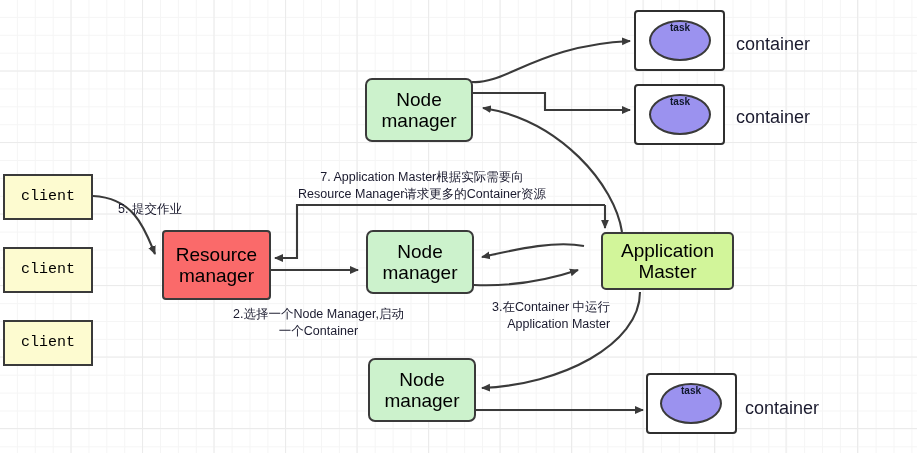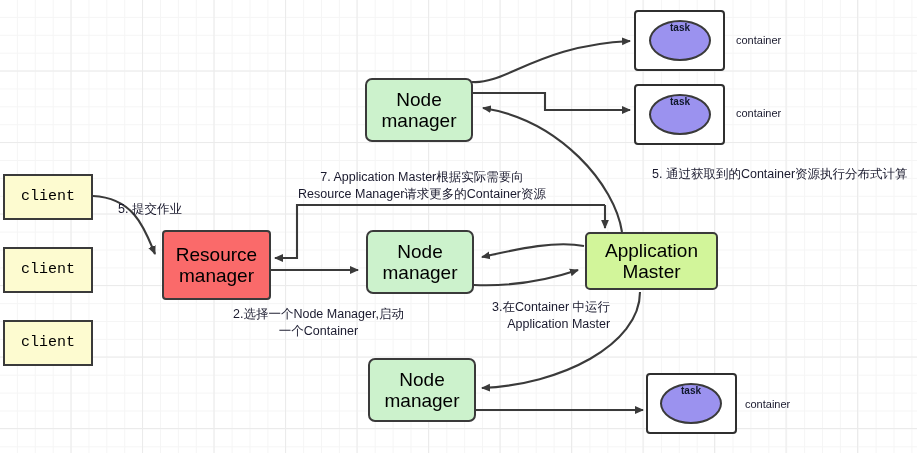--- a/index.html
+++ b/index.html
@@ -41,20 +41,21 @@
   }
   .nm{
     background:#ccf2cc;
     border-radius:7px;
     font-size:19px;
   }
   .am{
     background:#d2f59a;
     border-radius:5px;
     font-size:19px;
+    margin-left:16px;
   }
   .containerbox{
     position:absolute;
     box-sizing:border-box;
     background:#ffffff;
     border:2.5px solid #2f2f2f;
     border-radius:4px;
     z-index:3;
   }
   .taskoval{
@@ -74,21 +75,21 @@
     color:#1a1a2e;
     font-size:12.5px;
     line-height:1.35;
     white-space:nowrap;
     z-index:5;
   }
   .label.c{text-align:center;}
   .caption{
     position:absolute;
     color:#1a1a2e;
-    font-size:11px;
+    font-size:18px;
     white-space:nowrap;
     z-index:5;
   }
   svg.edges{position:absolute;left:0;top:0;width:917px;height:453px;z-index:2;}
 </style>
 </head>
 <body>
 
 <div id="canvas">
 
@@ -194,15 +195,14 @@
   <div class="label c" style="left:492px;top:299px;text-align:right;">
     <div>3.在Container 中运行</div>
     <div>Application Master</div>
   </div>
 
   <div class="label c" style="left:298px;top:169px;">
     <div>7. Application Master根据实际需要向</div>
     <div>Resource Manager请求更多的Container资源</div>
   </div>
 
-  <div class="label" style="left:652px;top:166px;">5. 通过获取到的Container资源执行分布式计算</div>
 
 </div>
 
 </body></html>

